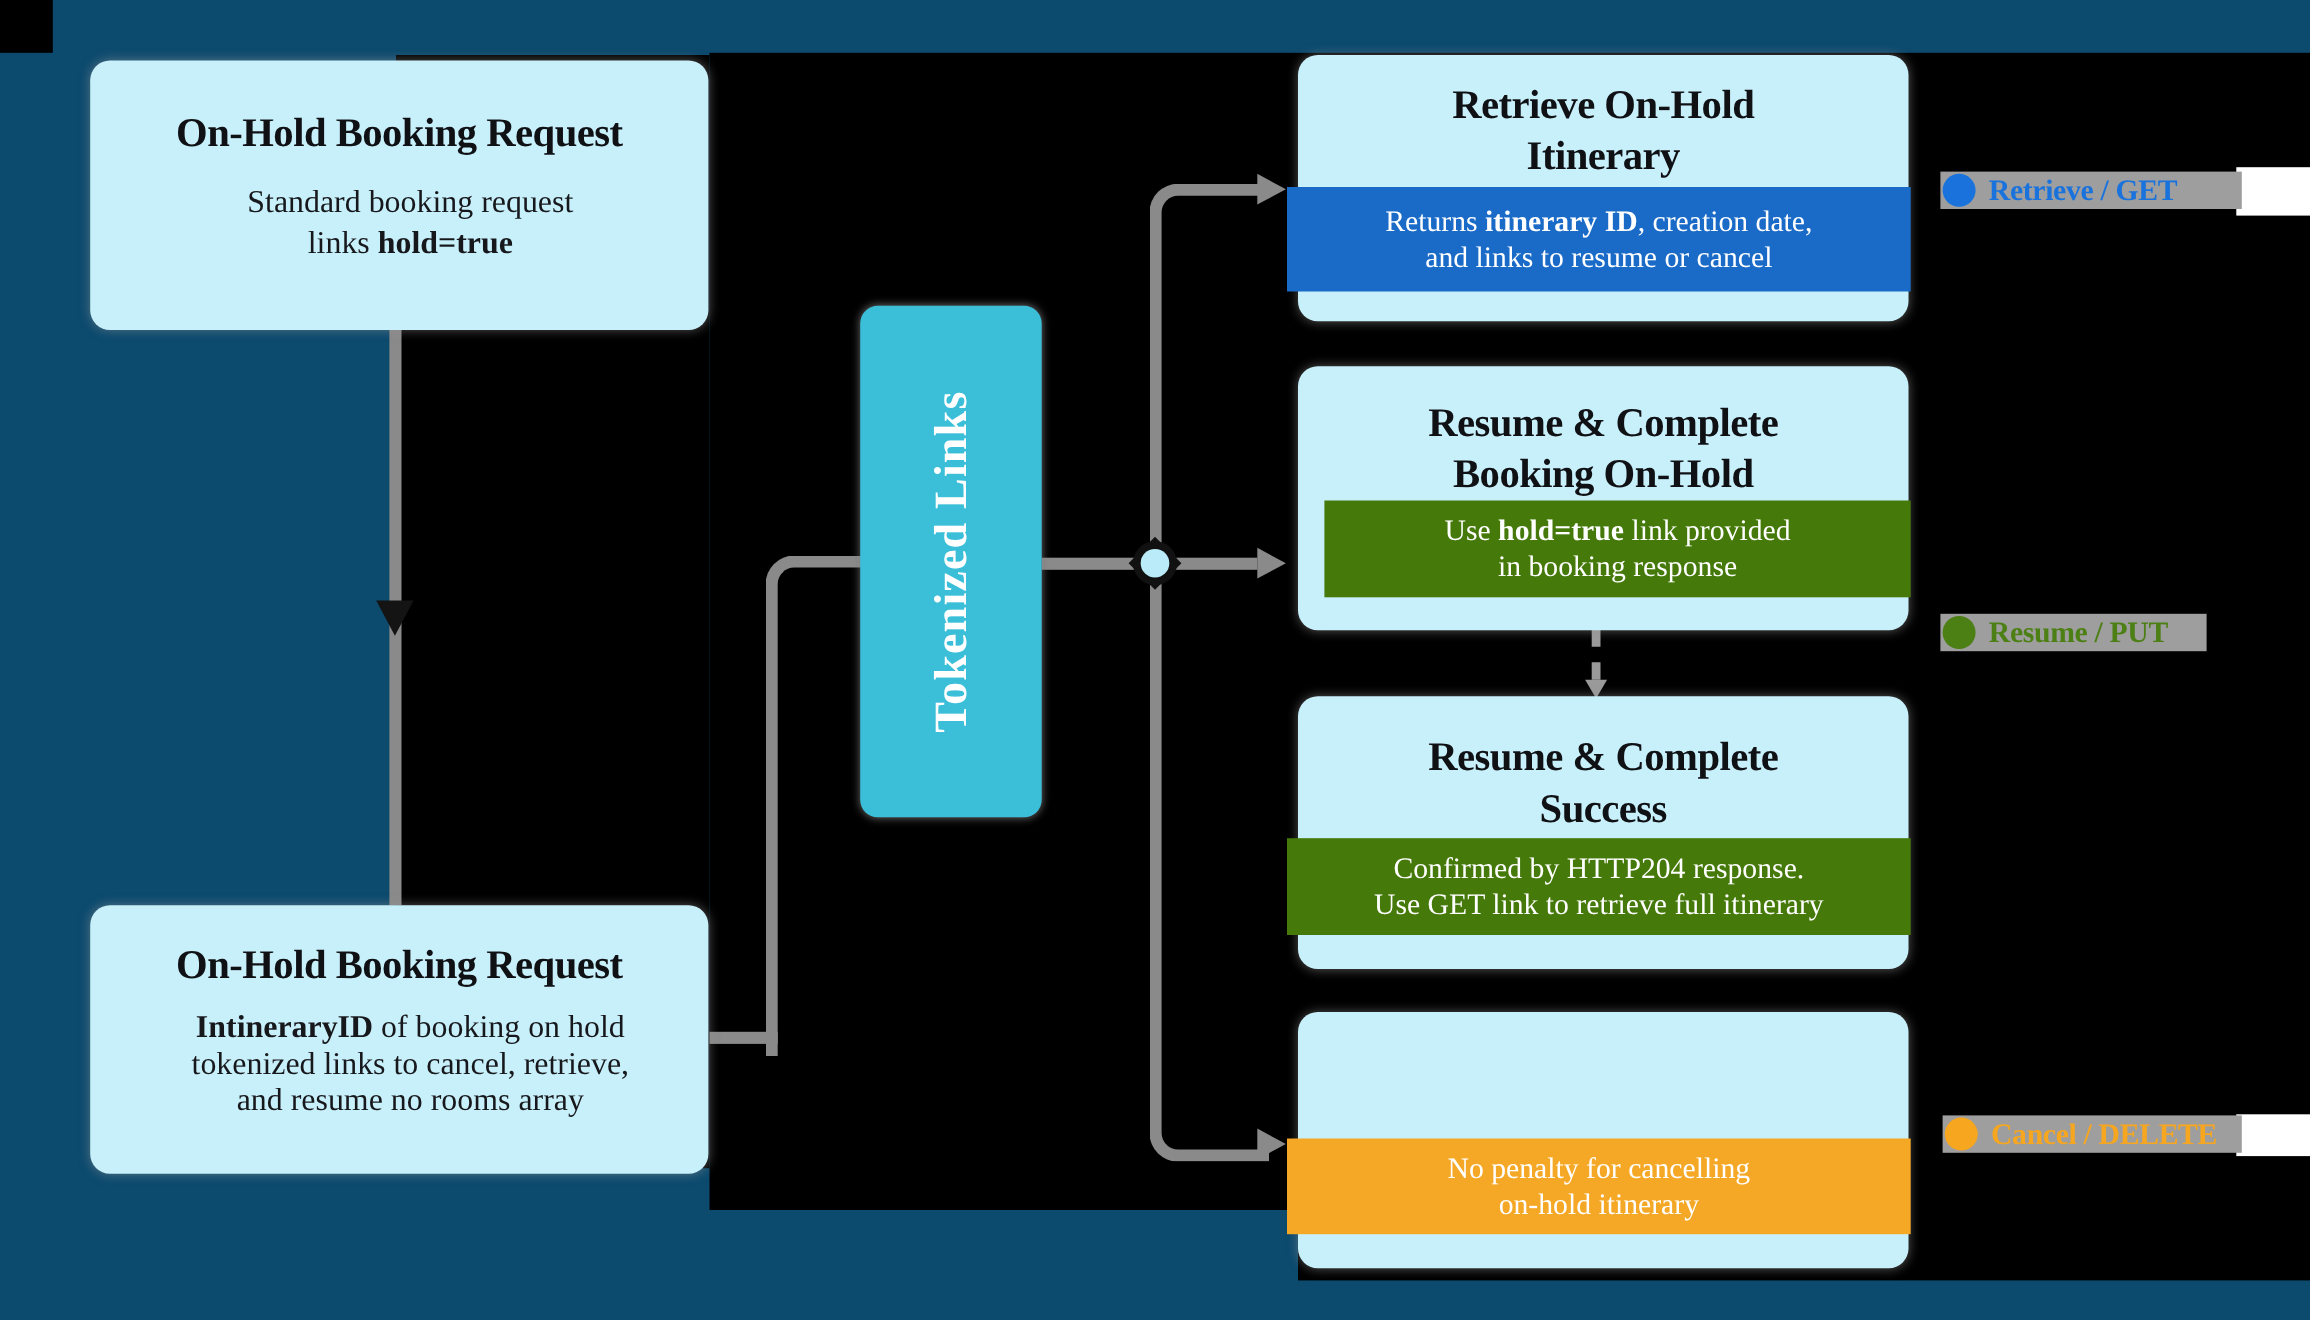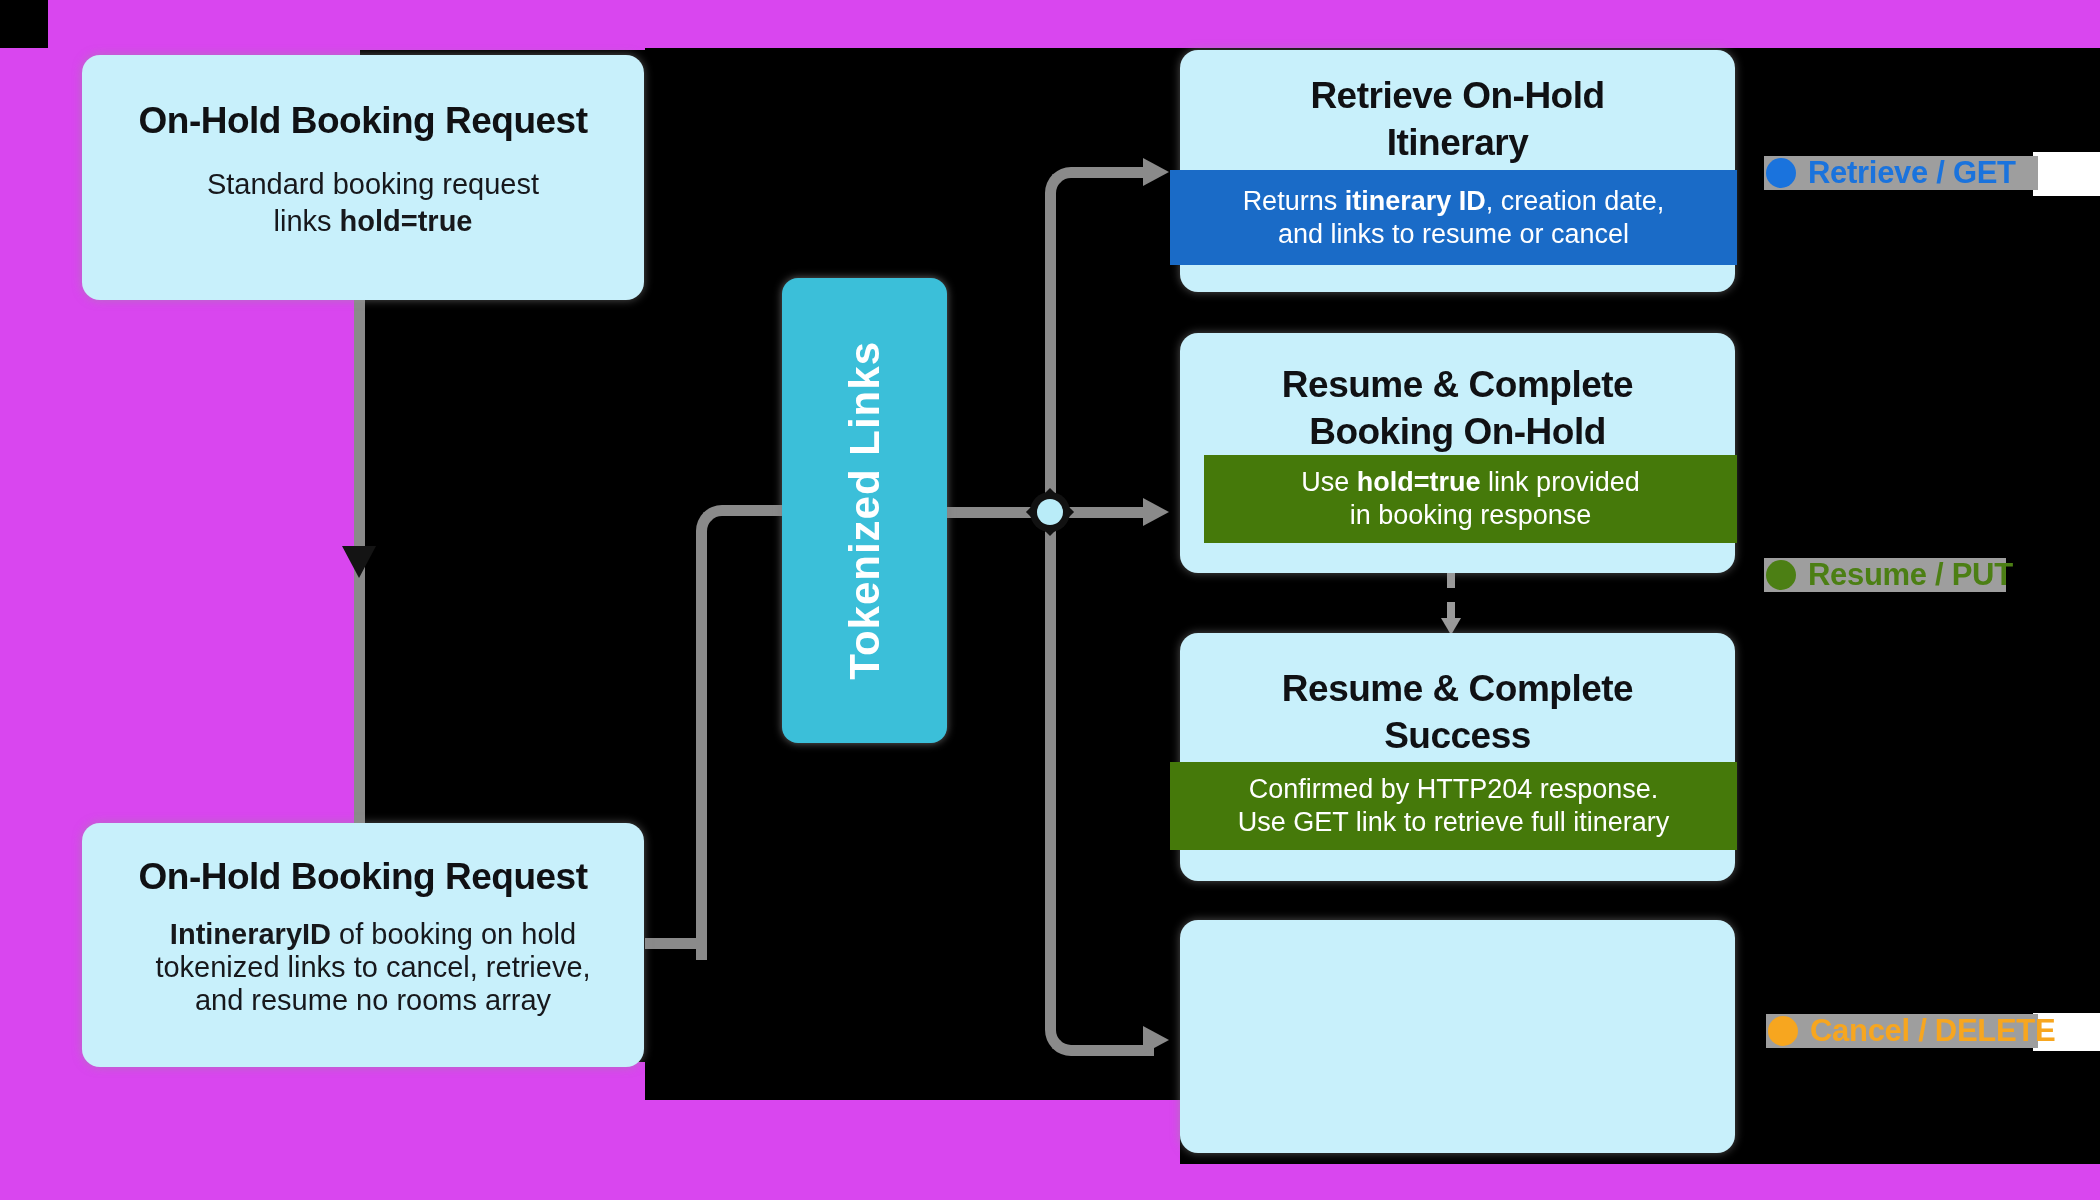--- a/index.html
+++ b/index.html
@@ -1,17 +1,17 @@
 <!DOCTYPE html>
 <html><head>
 <meta charset="utf-8">
 <style>
   html,body{margin:0;padding:0;background:#ffffff;}
-  .stage{position:relative;width:2100px;height:1200px;background:#d946ef;overflow:hidden;
-         font-family:Liberation Sans, sans-serif;}
+  .stage{position:relative;width:2100px;height:1200px;background:#0c4a6e;overflow:hidden;
+         font-family:Liberation Serif, serif;}
   .blk{position:absolute;background:#000000;}
   .whitepatch{position:absolute;background:#ffffff;}
   
   .hline{position:absolute;height:11px;background:#8a8a8a;}
   .vline{position:absolute;width:11px;background:#8a8a8a;}
   .elbow-tl{position:absolute;border-left:11px solid #8a8a8a;border-top:11px solid #8a8a8a;border-top-left-radius:26px;}
   .elbow-bl{position:absolute;border-left:11px solid #8a8a8a;border-bottom:11px solid #8a8a8a;border-bottom-left-radius:26px;}
   .dashline{position:absolute;width:0;border-left:8px dashed #9a9a9a;}
   .arrow-right{position:absolute;width:0;height:0;border-top:14px solid transparent;border-bottom:14px solid transparent;border-left:26px solid #8a8a8a;}
   .arrow-down-black{position:absolute;width:0;height:0;border-left:17px solid transparent;border-right:17px solid transparent;border-top:32px solid #141414;}
@@ -29,21 +29,21 @@
               font-size:37px;line-height:47px;letter-spacing:-.5px;}
   .lt-title{position:absolute;left:0;right:0;text-align:center;font-weight:bold;color:#101114;font-size:37px;letter-spacing:-.5px;}
   .lt-body{position:absolute;left:0;right:0;text-align:center;color:#17181c;font-size:29px;padding-left:20px;}
   .banner{position:absolute;left:-10px;right:-2px;display:flex;flex-direction:column;align-items:center;justify-content:center;
           color:#ffffff;font-size:27px;line-height:33px;text-align:center;}
   .banner-blue{background:#1a6bc7;}
   .banner-green{background:#45790a;}
   .banner-orange{background:#f5a826;}
   .legend{position:absolute;height:34px;background:#9e9e9e;display:flex;align-items:center;gap:12px;padding-left:2px;white-space:nowrap;}
   .legend-dot{width:30px;height:30px;border-radius:50%;flex:0 0 auto;}
-  .legend-label{font-weight:bold;font-size:31px;letter-spacing:-.3px;}
+  .legend-label{font-weight:bold;font-size:27px;letter-spacing:-.3px;}
   b{font-weight:bold;}
 </style>
 </head>
 <body>
 
 <div class="stage">
 
   <div class="blk" style="left:0;top:0;width:48px;height:48px;"></div>
   <div class="blk" style="left:360px;top:50px;width:285px;height:1012px;"></div>
   <div class="blk" style="left:645px;top:48px;width:535px;height:1052px;"></div>
@@ -114,20 +114,24 @@
     <div class="node-title" style="top:32px;">
       <span>Resume &amp; Complete</span><br><span>Success</span>
     </div>
     <div class="banner banner-green" style="top:129px;height:88px;">
       <div><span></span><b></b><span>Confirmed by HTTP204 response.</span></div>
       <div>Use GET link to retrieve full itinerary</div>
     </div>
   </div>
 
   <div class="cyanbox" style="left:1180px;top:920px;width:555px;height:233px;">
+    <div class="banner banner-orange" style="top:115px;height:87px;">
+      <div><span></span><b></b><span>No penalty for cancelling</span></div>
+      <div>on-hold itinerary</div>
+    </div>
   </div>
 
   <div class="legend" style="left:1764px;top:156px;width:272px;">
     <span class="legend-dot" style="background:#1a73dd;"></span>
     <span class="legend-label" style="color:#1a73dd;">Retrieve / GET</span>
   </div>
   <div class="legend" style="left:1764px;top:558px;width:240px;">
     <span class="legend-dot" style="background:#4c7f14;"></span>
     <span class="legend-label" style="color:#4c7f14;">Resume / PUT</span>
   </div>

